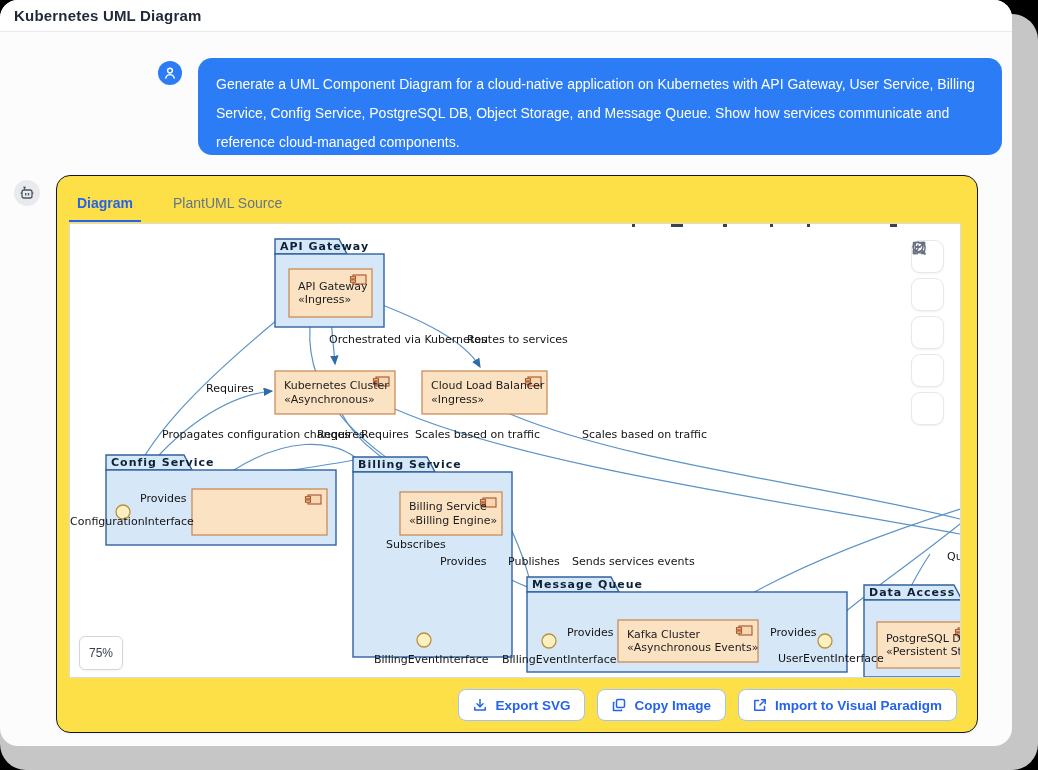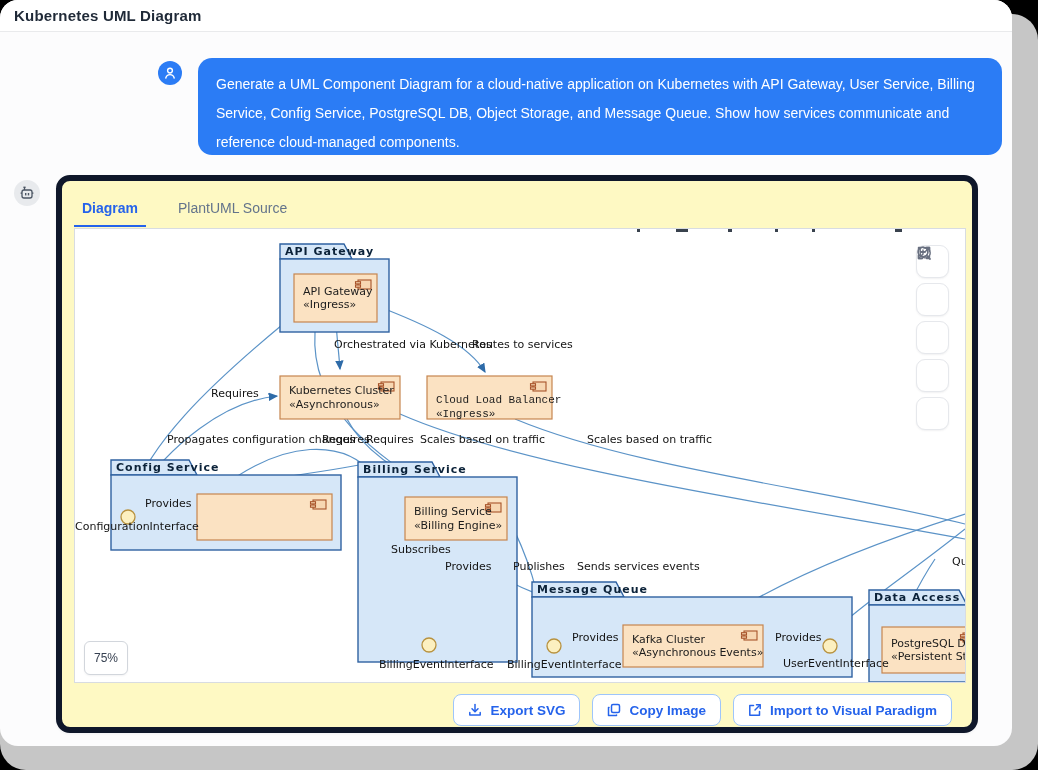--- a/index.html
+++ b/index.html
@@ -8,21 +8,21 @@
   .win-shadow{position:absolute;left:0;top:14px;width:1038px;height:756px;background:#c6c6c6;border-radius:26px;}
   .window{position:absolute;left:0;top:0;width:1012px;height:746px;background:#fcfcfd;border-radius:18px;overflow:hidden;}
   .titlebar{height:31px;background:#fff;border-bottom:1px solid #e9eaec;display:flex;align-items:center;padding:0 14px;}
   .titlebar h1{margin:0;font-size:15px;font-weight:700;color:#1f2937;letter-spacing:.2px;}
   .avatar-user{position:absolute;left:158px;top:61px;width:24px;height:24px;border-radius:50%;background:#2b7cf5;
     display:flex;align-items:center;justify-content:center;}
   .avatar-bot{position:absolute;left:14px;top:180px;width:26px;height:26px;border-radius:50%;background:#e8eaed;
     display:flex;align-items:center;justify-content:center;}
   .bubble{position:absolute;left:198px;top:58px;width:804px;height:97px;box-sizing:border-box;background:#2b7cf5;
     border-radius:14px;padding:12px 18px;color:#fff;font-size:14px;line-height:29px;}
-  .card{position:absolute;left:56px;top:175px;width:922px;height:558px;background:#fef9c3;border:6px solid #0f172a;
+  .card{position:absolute;left:56px;top:175px;width:922px;height:558px;background:#fde047;border:1px solid #0f172a;
     border-radius:14px;box-shadow:0 1px 3px rgba(16,24,40,.05);box-sizing:border-box;}
   .tabs{position:absolute;left:12px;top:0;height:46px;display:flex;align-items:flex-end;gap:24px;}
   .tab{font-size:14px;padding:12px 8px 9px 8px;cursor:pointer;}
   .tab.active{color:#2563eb;font-weight:700;border-bottom:2px solid #2563eb;}
   .tab.inactive{color:#64748b;font-weight:400;border-bottom:2px solid transparent;}
   .canvas{position:absolute;left:12px;top:47px;width:890px;height:453px;background:#fff;border:1px solid #d8dce1;
     box-sizing:content-box;overflow:hidden;}
   .canvas svg{position:absolute;left:0;top:0;}
   .dlabel{position:absolute;font-family:"DejaVu Sans",sans-serif;font-size:11px;color:#141414;white-space:nowrap;}
   .pkg-name{position:absolute;font-family:"DejaVu Sans",sans-serif;font-size:11px;font-weight:700;color:#0b2239;
@@ -212,21 +212,21 @@
         <div class="pkg-name" style="left:799px;top:362px;">Data Access Layer</div>
 
         <div class="comp-text" style="left:219px;top:45px;width:83px;height:48px;">
           <span>API Gateway</span>
           <span>«Ingress»</span>
         </div>
         <div class="comp-text" style="left:205px;top:147px;width:120px;height:43px;">
           <span>Kubernetes Cluster</span>
           <span>«Asynchronous»</span>
         </div>
-        <div class="comp-text" style="left:352px;top:157px;width:125px;height:43px;font-family:Liberation Mono, monospace;">
+        <div class="comp-text" style="left:352px;top:147px;width:125px;height:43px;">
           <span>Cloud Load Balancer</span>
           <span>«Ingress»</span>
         </div>
         <div class="comp-text" style="left:330px;top:268px;width:102px;height:43px;">
           <span>Billing Service</span>
           <span>«Billing Engine»</span>
         </div>
         <div class="comp-text" style="left:548px;top:396px;width:140px;height:42px;">
           <span>Kafka Cluster</span>
           <span>«Asynchronous Events»</span>

